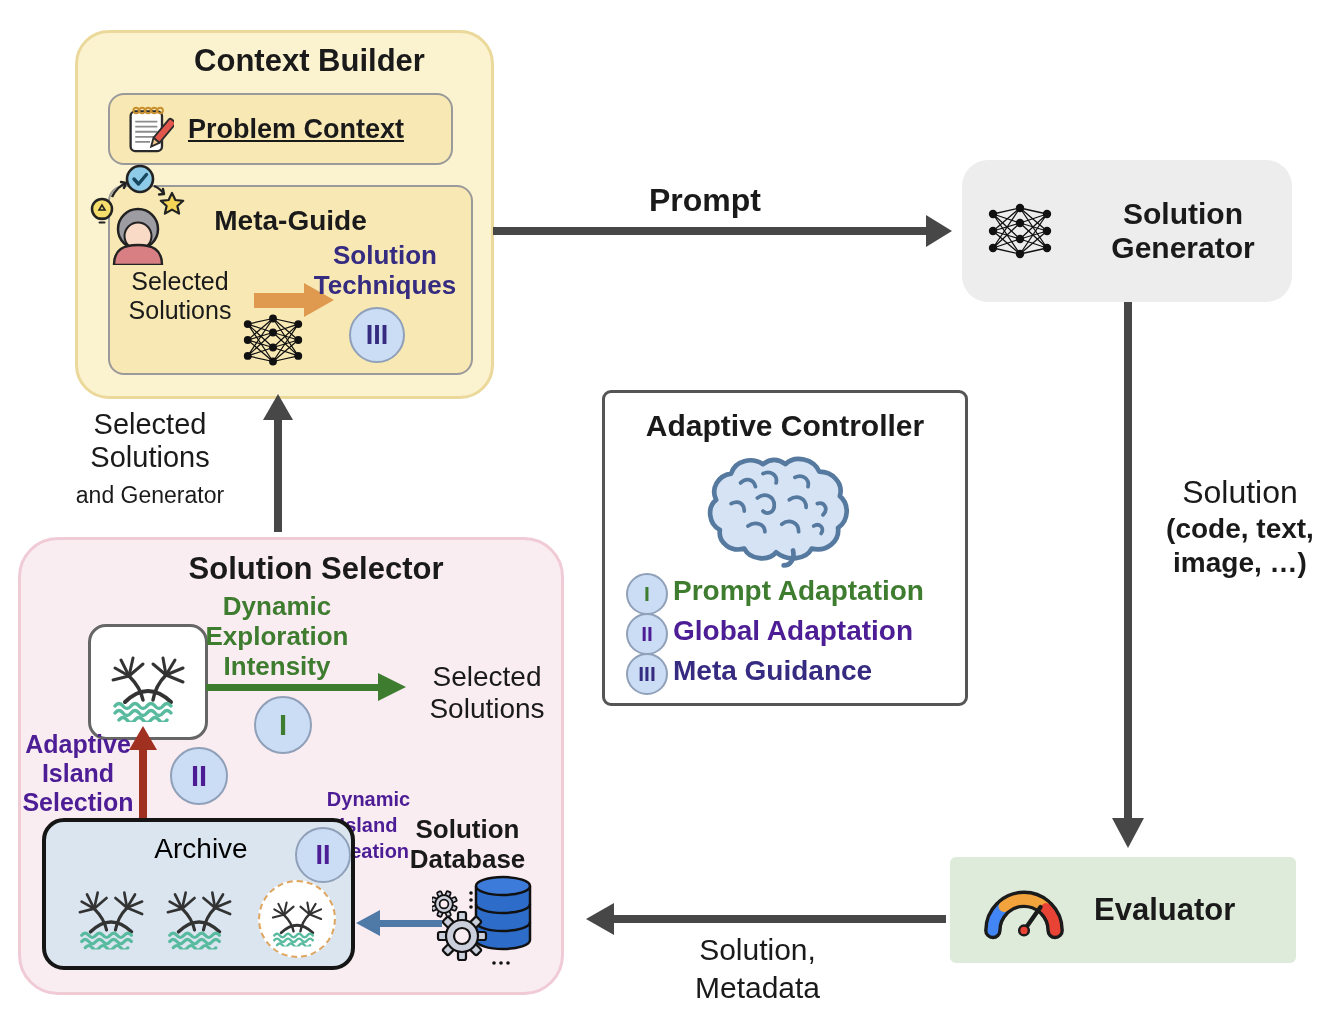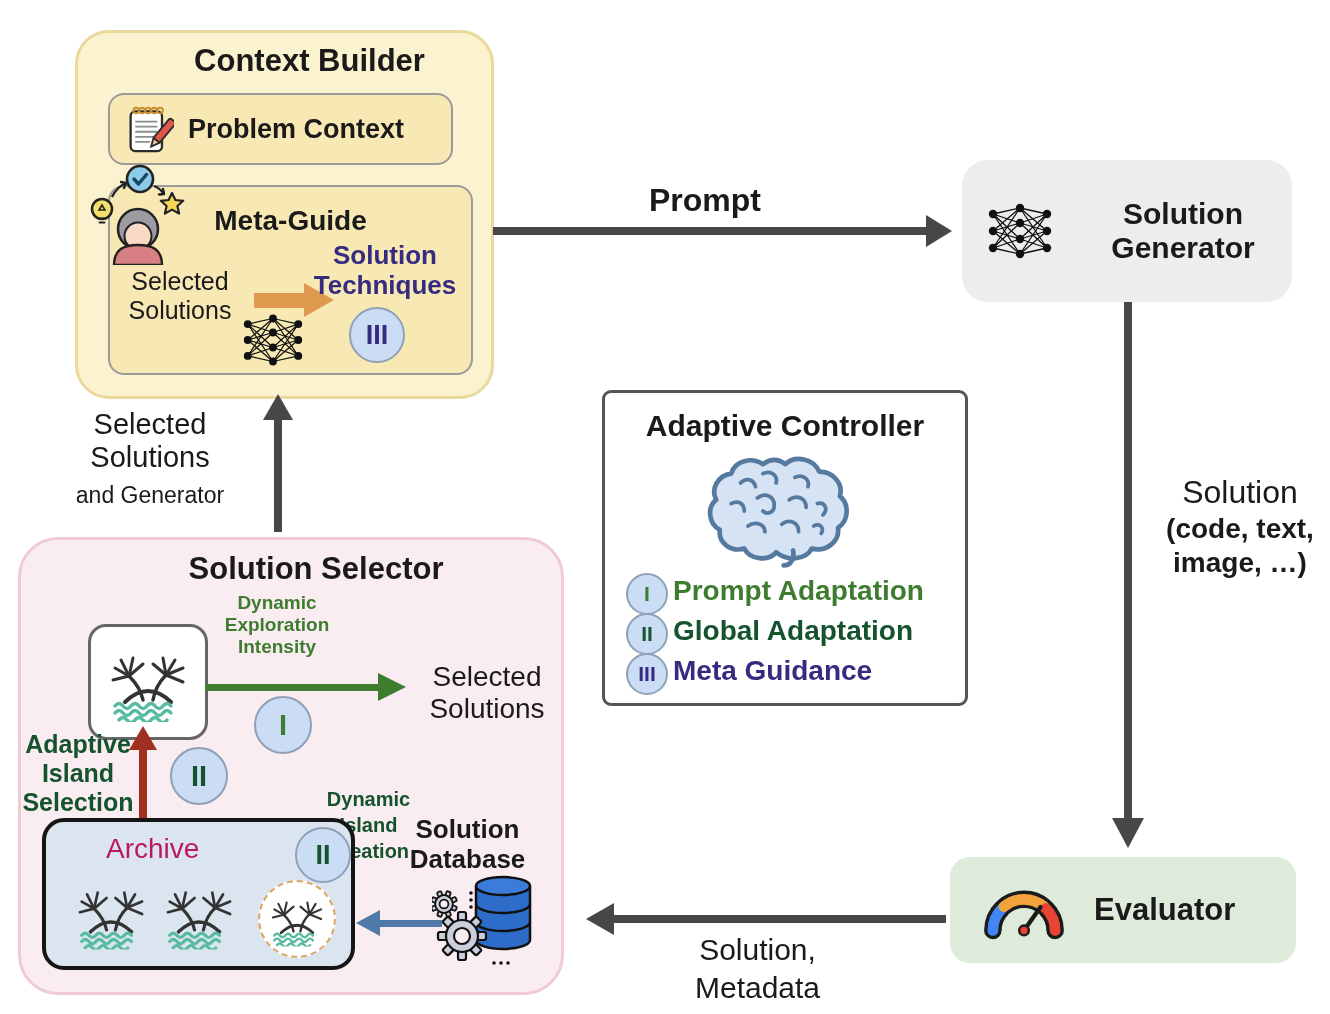--- a/index.html
+++ b/index.html
@@ -8,31 +8,31 @@
   .abs{position:absolute;}
   .ml{white-space:pre-line;text-align:center;}
   
   .cb-box{left:75px;top:30px;width:413px;height:363px;background:#FBF2CF;
           border:3px solid #EBD89B;border-radius:34px;}
   .cb-sub{position:absolute;background:#F8E8B4;border:2.5px solid #9a9a9a;border-radius:16px;padding-left:16px;}
   .pc-box{left:30px;top:60px;width:345px;height:72px;display:flex;align-items:center;padding-left:16px;box-sizing:border-box;}
   .mg-box{left:30px;top:152px;width:345px;height:186px;}
   .sg-box{left:962px;top:160px;width:330px;height:142px;background:#EDEDED;border-radius:26px;
           display:flex;align-items:center;padding-left:22px;box-sizing:border-box;gap:18px;}
-  .ev-box{left:950px;top:857px;width:346px;height:106px;background:#DFEBDA;border-radius:20px;
+  .ev-box{left:950px;top:857px;width:346px;height:106px;background:#DFEBDA;border-radius:6px;
           display:flex;align-items:center;padding-left:30px;box-sizing:border-box;gap:26px;}
   .ac-box{left:602px;top:390px;width:360px;height:310px;background:#fff;border:3px solid #555;border-radius:9px;}
   .ss-box{left:18px;top:537px;width:540px;height:452px;background:#FAEDF2;border:3px solid #F0CBD6;border-radius:40px;}
   .isl-box{left:88px;top:624px;width:114px;height:110px;background:#fff;border:3px solid #666;border-radius:18px;
            display:flex;align-items:center;justify-content:center;}
   .arc-box{left:42px;top:818px;width:305px;height:144px;background:#DAE5EF;border:4px solid #151515;border-radius:22px;}
   
   .t-big{font-size:31px;font-weight:800;text-align:center;margin-left:25px;}
   .lbl{line-height:1.15;}
-  .green{color:#3E7C2F;} .red{color:#14532d;} .purple{color:#352B80;}
+  .green{color:#3E7C2F;} .red{color:#4c1d95;} .purple{color:#352B80;}
   
   .badge{position:absolute;border-radius:50%;background:#CBDDF5;border:2px solid #8fa0b8;
          display:flex;align-items:center;justify-content:center;font-weight:800;}
   .badge.b54{width:54px;height:54px;font-size:29px;}
   .badge.b52{width:52px;height:52px;font-size:27px;}
   .badge.b38{width:38px;height:38px;font-size:21px;}
   
   .aline{position:absolute;background:#474747;}
   .ahead{position:absolute;width:0;height:0;border-style:solid;border-color:transparent;}
 </style>
@@ -104,21 +104,21 @@
             <circle cx="37" cy="8" r="3"></circle>
         </g>
         <g stroke="#8c8c8c" stroke-width="2">
           <path d="M10,20 H34 M10,25.5 H34 M10,31 H34 M10,36.5 H34 M10,42 H26"></path>
         </g>
         <g transform="rotate(40 38 34)">
           <rect x="34" y="14" width="8.5" height="28" rx="2" fill="#E2574C" stroke="#2b2b2b" stroke-width="2"></rect>
           <path d="M34,42 l4.2,9 l4.3,-9 z" fill="#F2C98F" stroke="#2b2b2b" stroke-width="2"></path>
         </g>
       </svg>
-      <span style="font-size:27px;font-weight:800;margin-left:14px;">Problem Context</span>
+      <span style="font-size:27px;font-weight:800;margin-left:14px;text-decoration:underline;">Problem Context</span>
     </div>
 
     <div class="cb-sub mg-box">
       <div class="abs" style="left:0;top:18px;width:100%;text-align:center;font-size:28px;font-weight:800;">Meta-Guide</div>
 
       <svg class="abs" style="left:-22px;top:-26px;" width="100" height="104" viewBox="0 0 100 104">
         <circle cx="14" cy="48" r="10" fill="#F6DE6D" stroke="#222" stroke-width="2.5"></circle>
         <path d="M10.5,57.5 h7 M11.5,61.5 h5" stroke="#222" stroke-width="2" stroke-linecap="round"></path>
         <path d="M14,44 l-3,5 h6 z" fill="none" stroke="#222" stroke-width="1.6"></path>
         <path d="M24,36 C28,28 33,24 38,22" fill="none" stroke="#222" stroke-width="2.4"></path>
@@ -213,21 +213,21 @@
   <div class="abs ss-box">
     <div class="abs t-big" style="left:0;top:11px;width:100%;">Solution Selector</div>
   </div>
 
   <div class="abs isl-box">
     <svg width="90" height="82" viewBox="0 0 90 80">
         <use href="#island"></use>
       </svg>
   </div>
 
-  <div class="abs ml lbl green" style="left:192px;top:592px;width:170px;font-size:19px;font-weight:800;">Dynamic
+  <div class="abs ml lbl green" style="left:192px;top:592px;width:170px;font-size:26px;font-weight:800;">Dynamic
 Exploration
 Intensity</div>
 
   <div>
     <div class="aline" style="left:206px;top:684px;width:172px;height:7px;background:#3E7C2F;"></div>
     <div class="ahead" style="left:378px;top:673px;border-width:14.5px 0 14.5px 28px;border-left-color:#3E7C2F;"></div>
   </div>
 
   <div class="abs ml lbl" style="left:412px;top:661px;width:150px;font-size:28px;">Selected
 Solutions</div>
@@ -243,21 +243,21 @@
 Island
 Selection</div>
 
   <div class="abs ml red" style="left:296px;top:786px;width:145px;font-size:20px;font-weight:800;line-height:1.3;">Dynamic Island
 Creation</div>
 
   <div class="abs ml lbl" style="left:400px;top:815px;width:135px;font-size:26px;font-weight:800;">Solution
 Database</div>
 
   <div class="abs arc-box">
-    <div class="abs" style="left:60px;top:11px;width:190px;font-size:28px;font-weight:500;color:#be185d;">Archive</div>
+    <div class="abs" style="left:60px;top:11px;width:190px;text-align:center;font-size:28px;font-weight:500;color:#000000;">Archive</div>
     <div class="badge b52 red" style="left:249px;top:5px;">II</div>
     <svg class="abs" style="left:25px;top:56px;" width="80" height="72" viewBox="0 0 90 80">
         <use href="#island"></use>
       </svg>
     <svg class="abs" style="left:113px;top:56px;" width="80" height="72" viewBox="0 0 90 80">
         <use href="#island"></use>
       </svg>
     <div class="abs" style="left:212px;top:58px;width:78px;height:78px;border-radius:50%;background:#fff;
                 border:2.5px dashed #DFA55F;box-sizing:border-box;display:flex;align-items:center;justify-content:center;">
       <svg width="62" height="56" viewBox="0 0 90 80">

